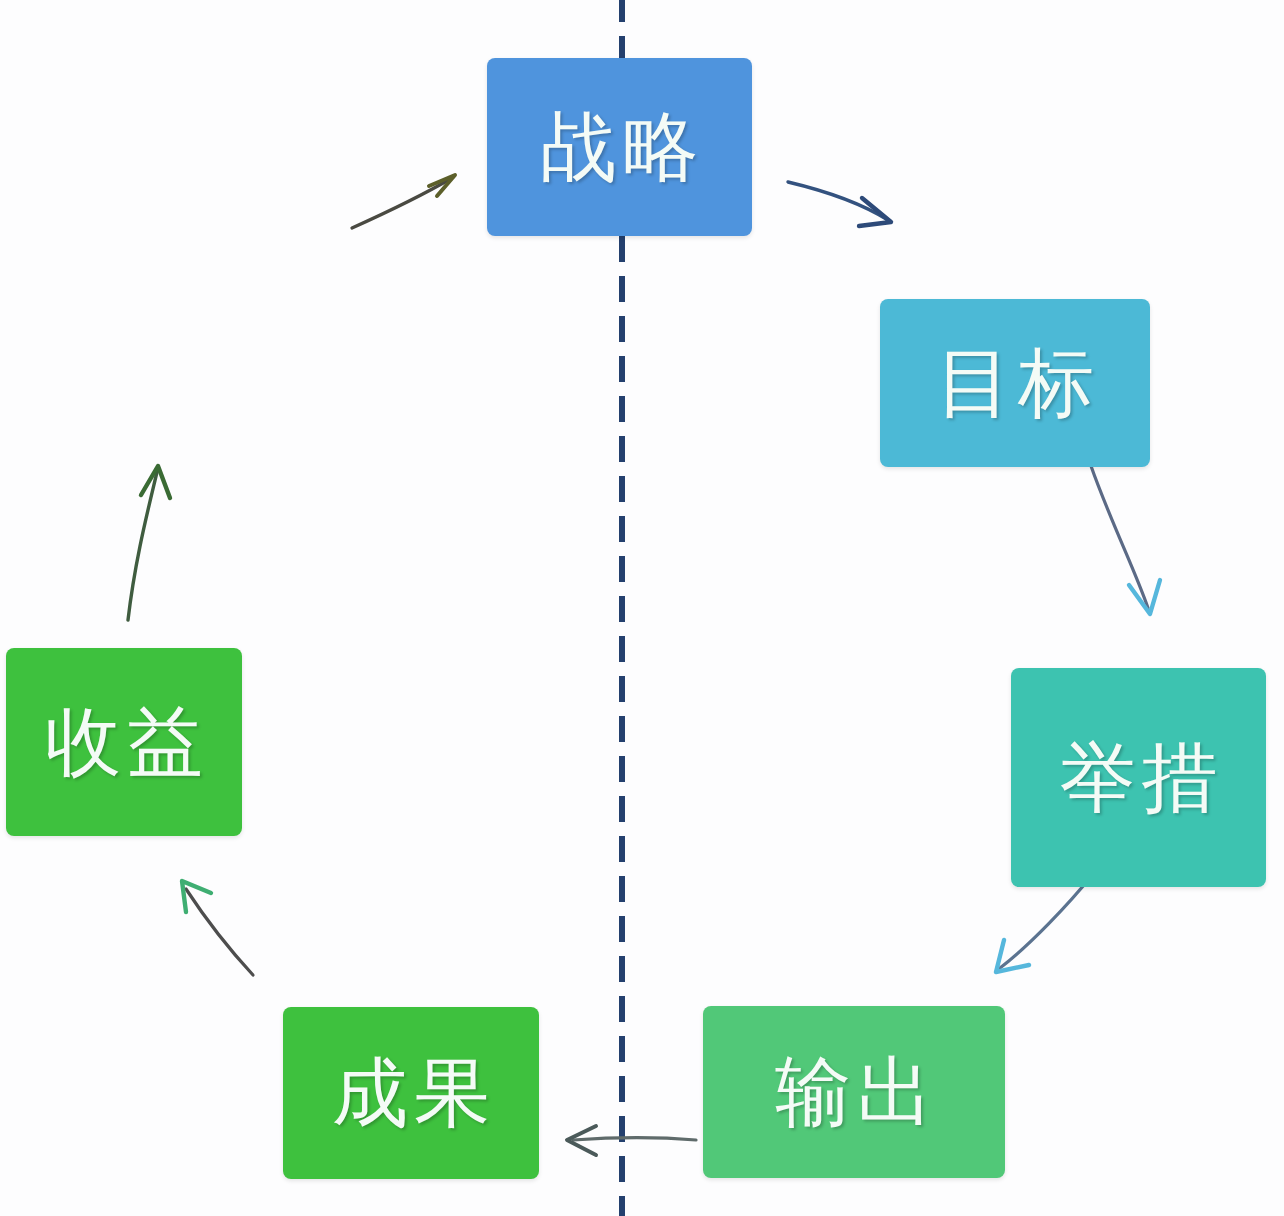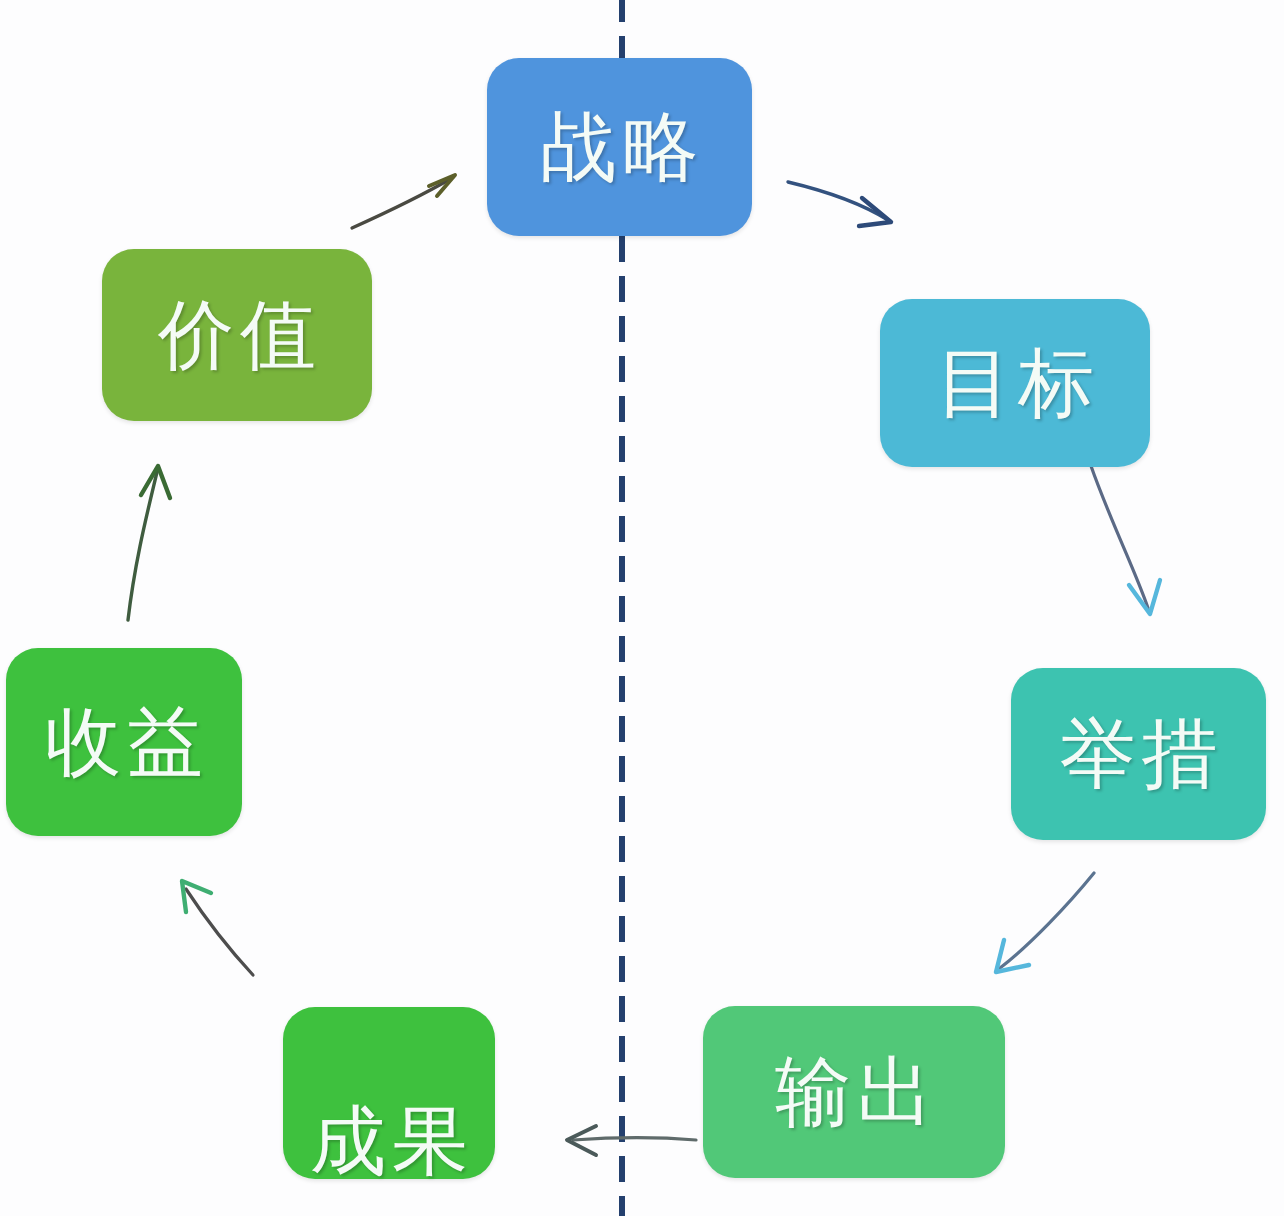--- a/index.html
+++ b/index.html
@@ -22,41 +22,41 @@
     left: 0;
     top: 0;
     width: 1284px;
     height: 1216px;
   }
   .node {
     position: absolute;
     display: flex;
     align-items: center;
     justify-content: center;
-    border-radius: 32px;
+    border-radius: 8px;
     box-sizing: border-box;
     box-shadow: 0 2px 4px rgba(0,0,0,0.10);
     z-index: 3;
   }
   .node-label {
     color: #f4fbf6;
     font-size: 76px;
     line-height: 1;
     letter-spacing: 6px;
     text-indent: 6px;
     font-weight: 400;
     text-shadow: 2px 2px 3px rgba(0,0,0,0.22);
     white-space: nowrap;
     user-select: none;
   }
   #node-strategy   { left: 487px; top: 58px;   width: 265px; height: 178px; }
   #node-goal       { left: 880px; top: 251px;  width: 270px; height: 168px; margin-top: 48px; }
-  #node-measures   { left: 1011px;top: 668px;  width: 255px; height: 172px; }
+  #node-measures   { left: 1011px;top: 668px;  width: 255px; height: 219px; }
   #node-output     { left: 703px; top: 1006px; width: 302px; height: 172px; }
-  #node-results    { left: 283px; top: 1007px; width: 212px; height: 172px; align-items: flex-end; }
+  #node-results    { left: 283px; top: 1007px; width: 256px; height: 172px; }
   #node-benefits   { left: 6px;   top: 648px;  width: 236px; height: 188px; }
   #node-value      { left: 102px; top: 249px;  width: 270px; height: 172px; }
 </style>
 </head>
 <body>
 
 <div id="canvas">
 
   <svg id="edges" viewBox="0 0 1284 1216">
 
@@ -115,17 +115,14 @@
   </div>
 
   <div class="node" id="node-results" style="background:#3ec13e">
     <span class="node-label">成果</span>
   </div>
 
   <div class="node" id="node-benefits" style="background:#3ec13e">
     <span class="node-label">收益</span>
   </div>
 
-  <div class="node" id="node-value" style="background:#79b43c">
-    <span class="node-label">价值</span>
-  </div>
 
 </div>
 
 </body></html>

